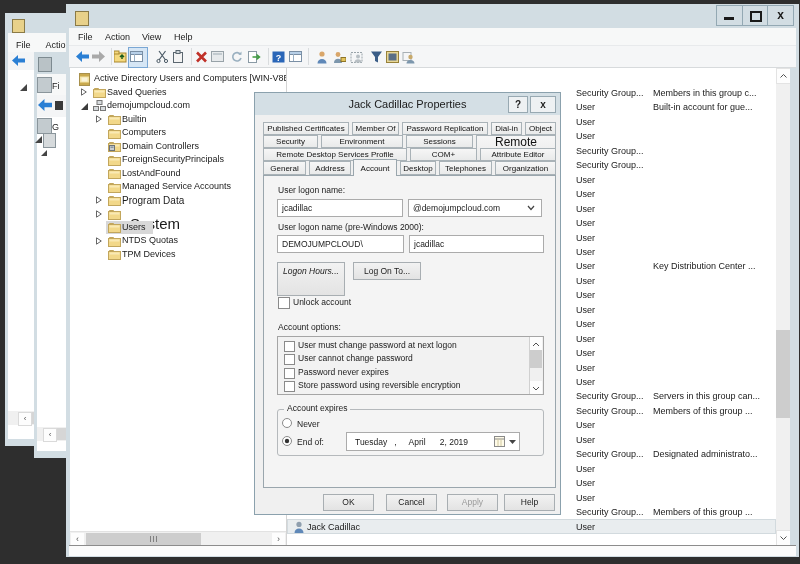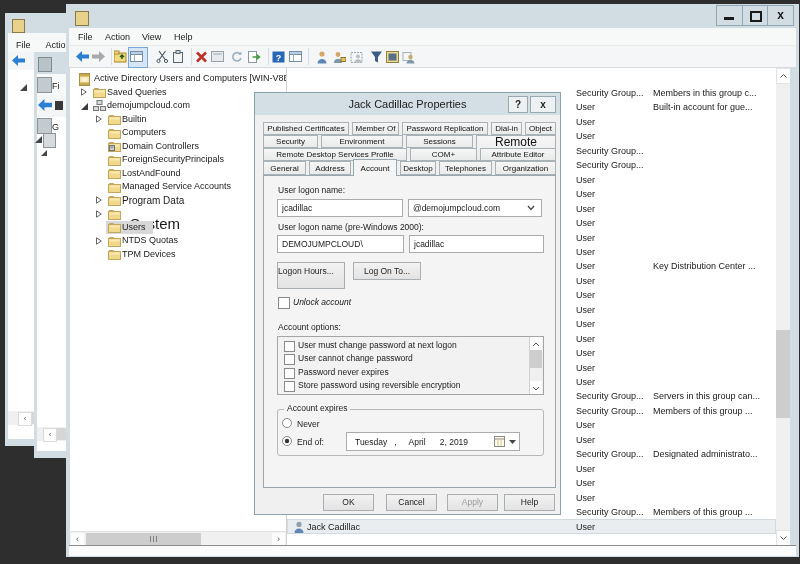--- a/index.html
+++ b/index.html
@@ -383,24 +383,24 @@
     <div class="abs" style="left:240px;top:68px;width:61px;height:14px;background:linear-gradient(#f6f6f6,#e9eaea);border:1px solid #a9b2b7;box-sizing:border-box;font-size:8px;text-align:center;line-height:13px;color:#111;">Organization</div>
 <div class="abs" style="left:8px;top:82px;width:293px;height:313px;background:#f4f4f4;border:1px solid #9aa6ad;box-sizing:border-box;z-index:2;"></div>
     <div class="tx" style="left:23px;top:92px;font-size:8.5px;z-index:4;">User logon name:</div>
     <div class="abs" style="left:22px;top:106px;width:126px;height:18px;background:#fff;border:1px solid #ababab;box-sizing:border-box;z-index:4;font-size:8.5px;line-height:16px;padding-left:4px;color:#1a1a1a;white-space:nowrap;overflow:hidden;">jcadillac</div>
     <div class="abs" style="left:153px;top:106px;width:134px;height:18px;background:#fff;border:1px solid #ababab;box-sizing:border-box;z-index:4;font-size:10px;line-height:16px;padding-left:4px;color:#1a1a1a;font-size:8.5px;">@demojumpcloud.com<svg style="position:absolute;right:6px;top:5px" width="8" height="6">
         <path d="M1 1l3 3.5L7 1" stroke="#444" stroke-width="1.2" fill="none"></path>
       </svg></div>
     <div class="tx" style="left:23px;top:129px;font-size:8.5px;z-index:4;">User logon name (pre-Windows 2000):</div>
     <div class="abs" style="left:22px;top:142px;width:127px;height:18px;background:#fff;border:1px solid #ababab;box-sizing:border-box;z-index:4;font-size:8.5px;line-height:16px;padding-left:4px;color:#1a1a1a;white-space:nowrap;overflow:hidden;">DEMOJUMPCLOUD\</div>
     <div class="abs" style="left:154px;top:142px;width:135px;height:18px;background:#fff;border:1px solid #ababab;box-sizing:border-box;z-index:4;font-size:8.5px;line-height:16px;padding-left:4px;color:#1a1a1a;white-space:nowrap;overflow:hidden;">jcadillac</div>
-    <div class="abs" style="left:22px;top:169px;width:68px;height:27px;background:linear-gradient(#f2f2f2,#e3e3e3);border:1px solid #a8aeb2;box-sizing:border-box;z-index:4;font-size:8.5px;line-height:16px;color:#222;">Logon Hours...</div>
+    <div class="abs" style="left:22px;top:169px;width:68px;height:34px;background:linear-gradient(#f2f2f2,#e3e3e3);border:1px solid #a8aeb2;box-sizing:border-box;z-index:4;font-size:8.5px;text-align:center;line-height:16px;color:#222;font-style:italic;">Logon Hours...</div>
     <div class="abs" style="left:98px;top:169px;width:68px;height:18px;background:linear-gradient(#f2f2f2,#e3e3e3);border:1px solid #a8aeb2;box-sizing:border-box;z-index:4;font-size:8.5px;text-align:center;line-height:16px;color:#222;">Log On To...</div>
     <div class="abs" style="left:23px;top:204px;width:10px;height:10px;background:#fff;border:1px solid #8a8a8a;z-index:4;"></div>
-    <div class="tx" style="left:38px;top:204px;font-size:8.5px;z-index:4;font-style:italic;">Unlock account</div>
+    <div class="tx" style="left:38px;top:204px;font-size:8.5px;z-index:4;">Unlock account</div>
     <div class="tx" style="left:23px;top:229px;font-size:8.5px;z-index:4;">Account options:</div>
     <div class="abs" style="left:22px;top:243px;width:267px;height:59px;background:#f2f2f2;border:1px solid #a5a5a5;box-sizing:border-box;z-index:4;">
       <div class="abs" style="left:6px;top:4.0px;width:9px;height:9px;background:#fff;border:1px solid #8a8a8a;"></div>
       <div class="tx" style="left:20px;top:3.0px;font-size:8.5px;">User must change password at next logon</div>
       <div class="abs" style="left:6px;top:17.4px;width:9px;height:9px;background:#fff;border:1px solid #8a8a8a;"></div>
       <div class="tx" style="left:20px;top:16.4px;font-size:8.5px;">User cannot change password</div>
       <div class="abs" style="left:6px;top:30.8px;width:9px;height:9px;background:#fff;border:1px solid #8a8a8a;"></div>
       <div class="tx" style="left:20px;top:29.8px;font-size:8.5px;">Password never expires</div>
       <div class="abs" style="left:6px;top:44.2px;width:9px;height:9px;background:#fff;border:1px solid #8a8a8a;"></div>
       <div class="tx" style="left:20px;top:43.2px;font-size:8.5px;">Store password using reversible encryption</div>

